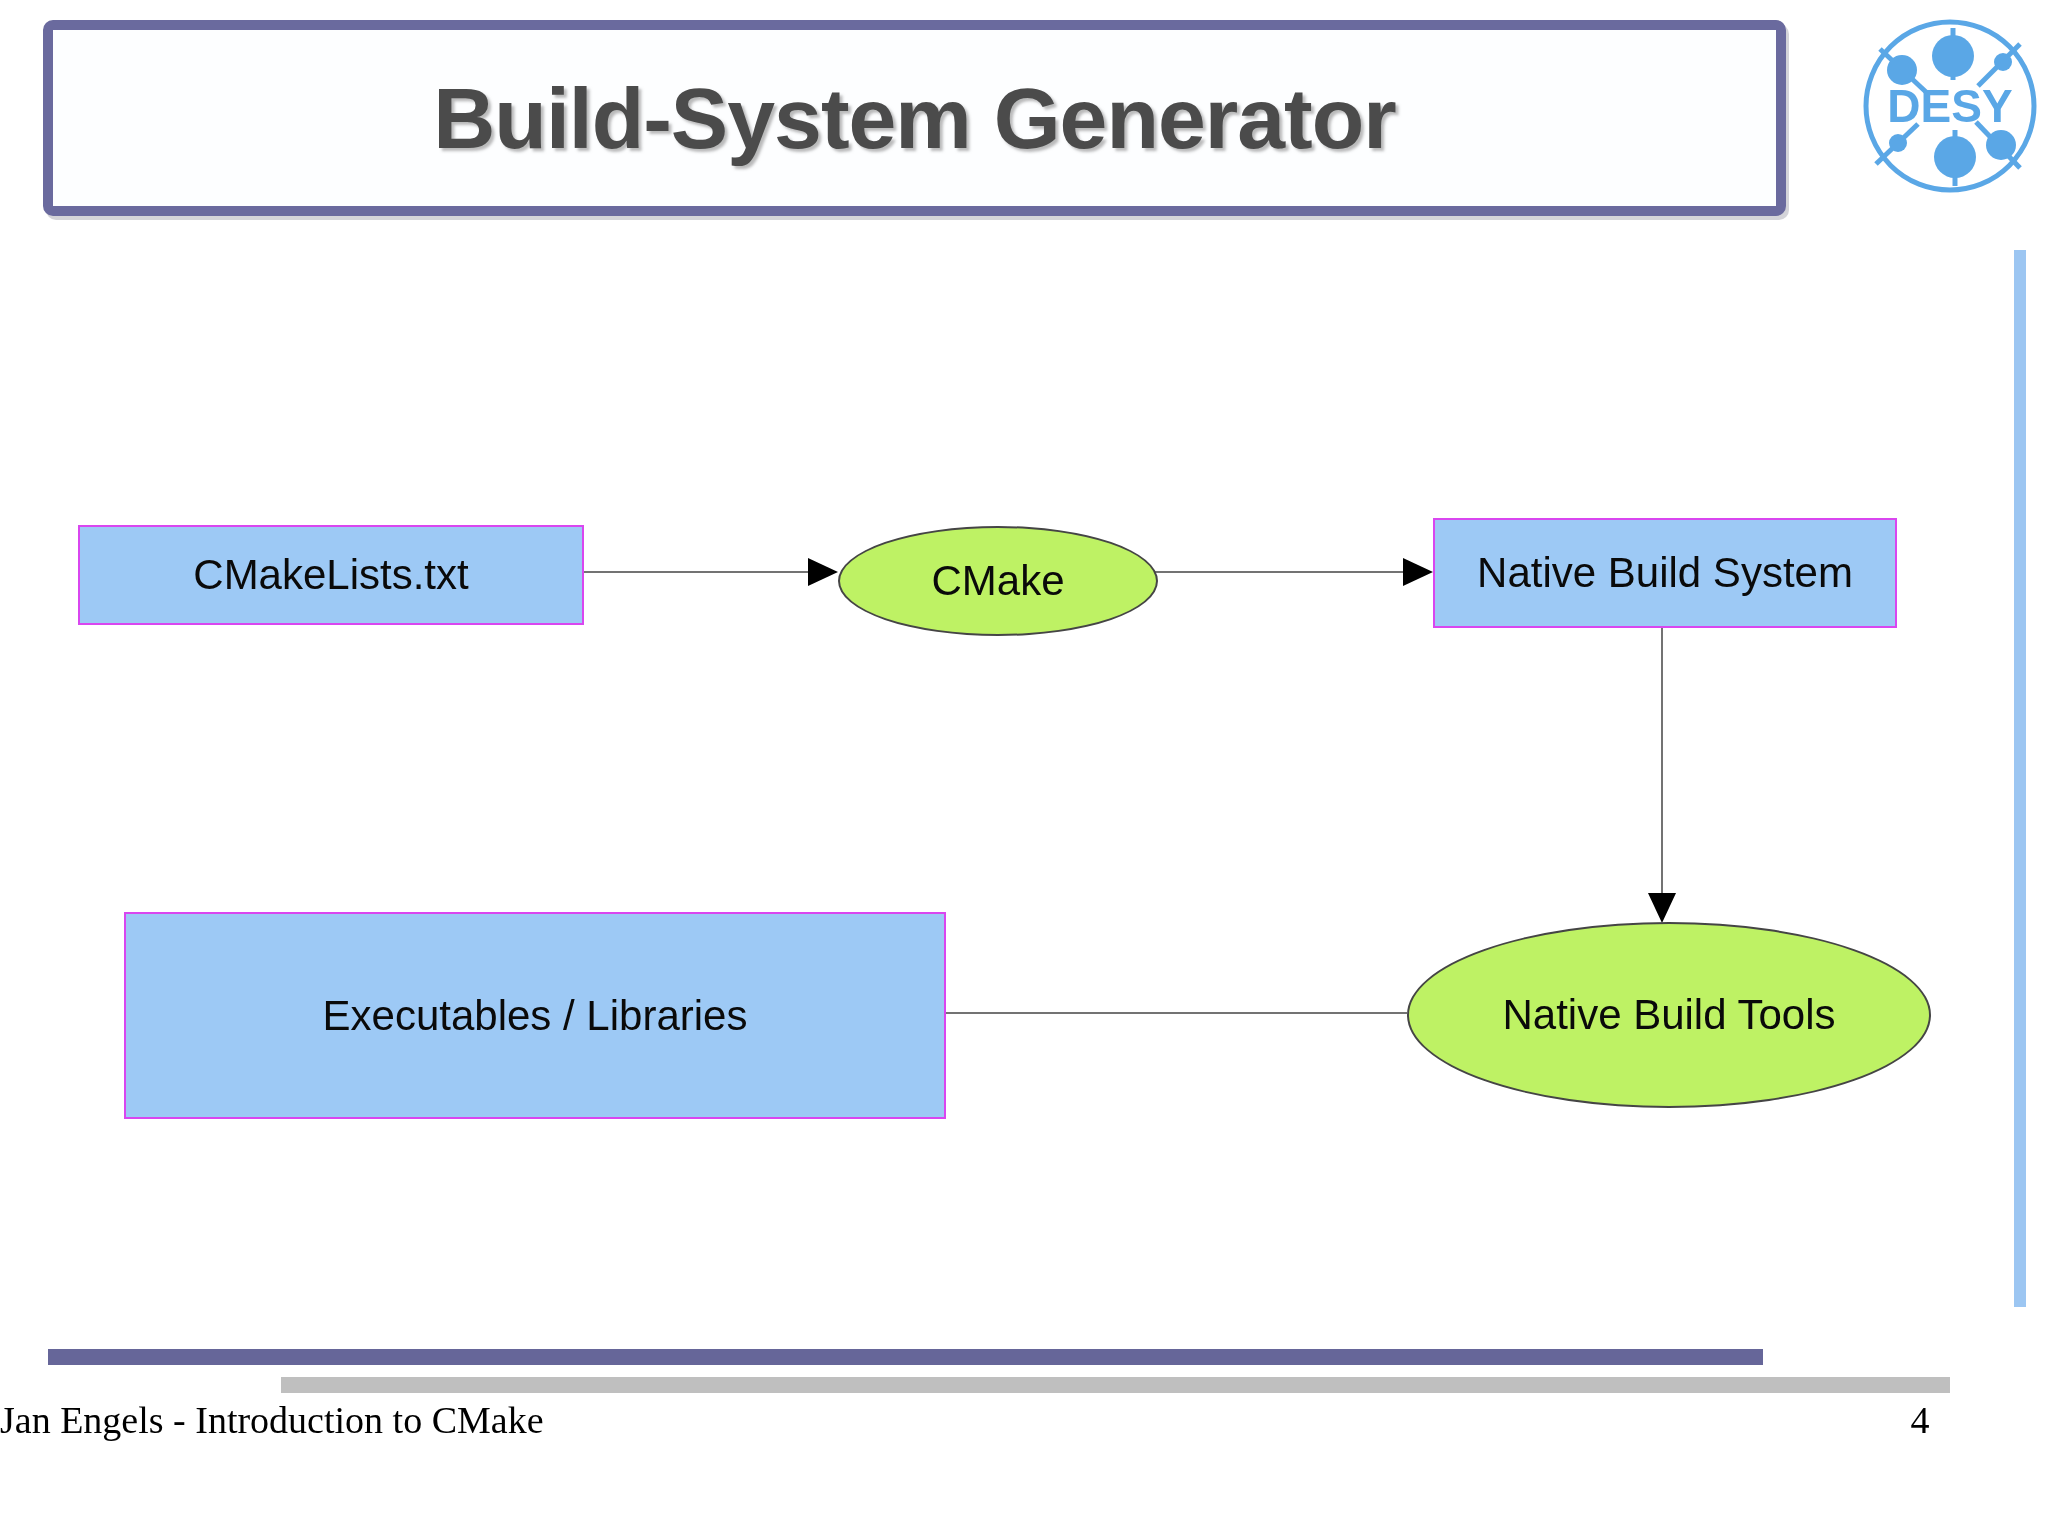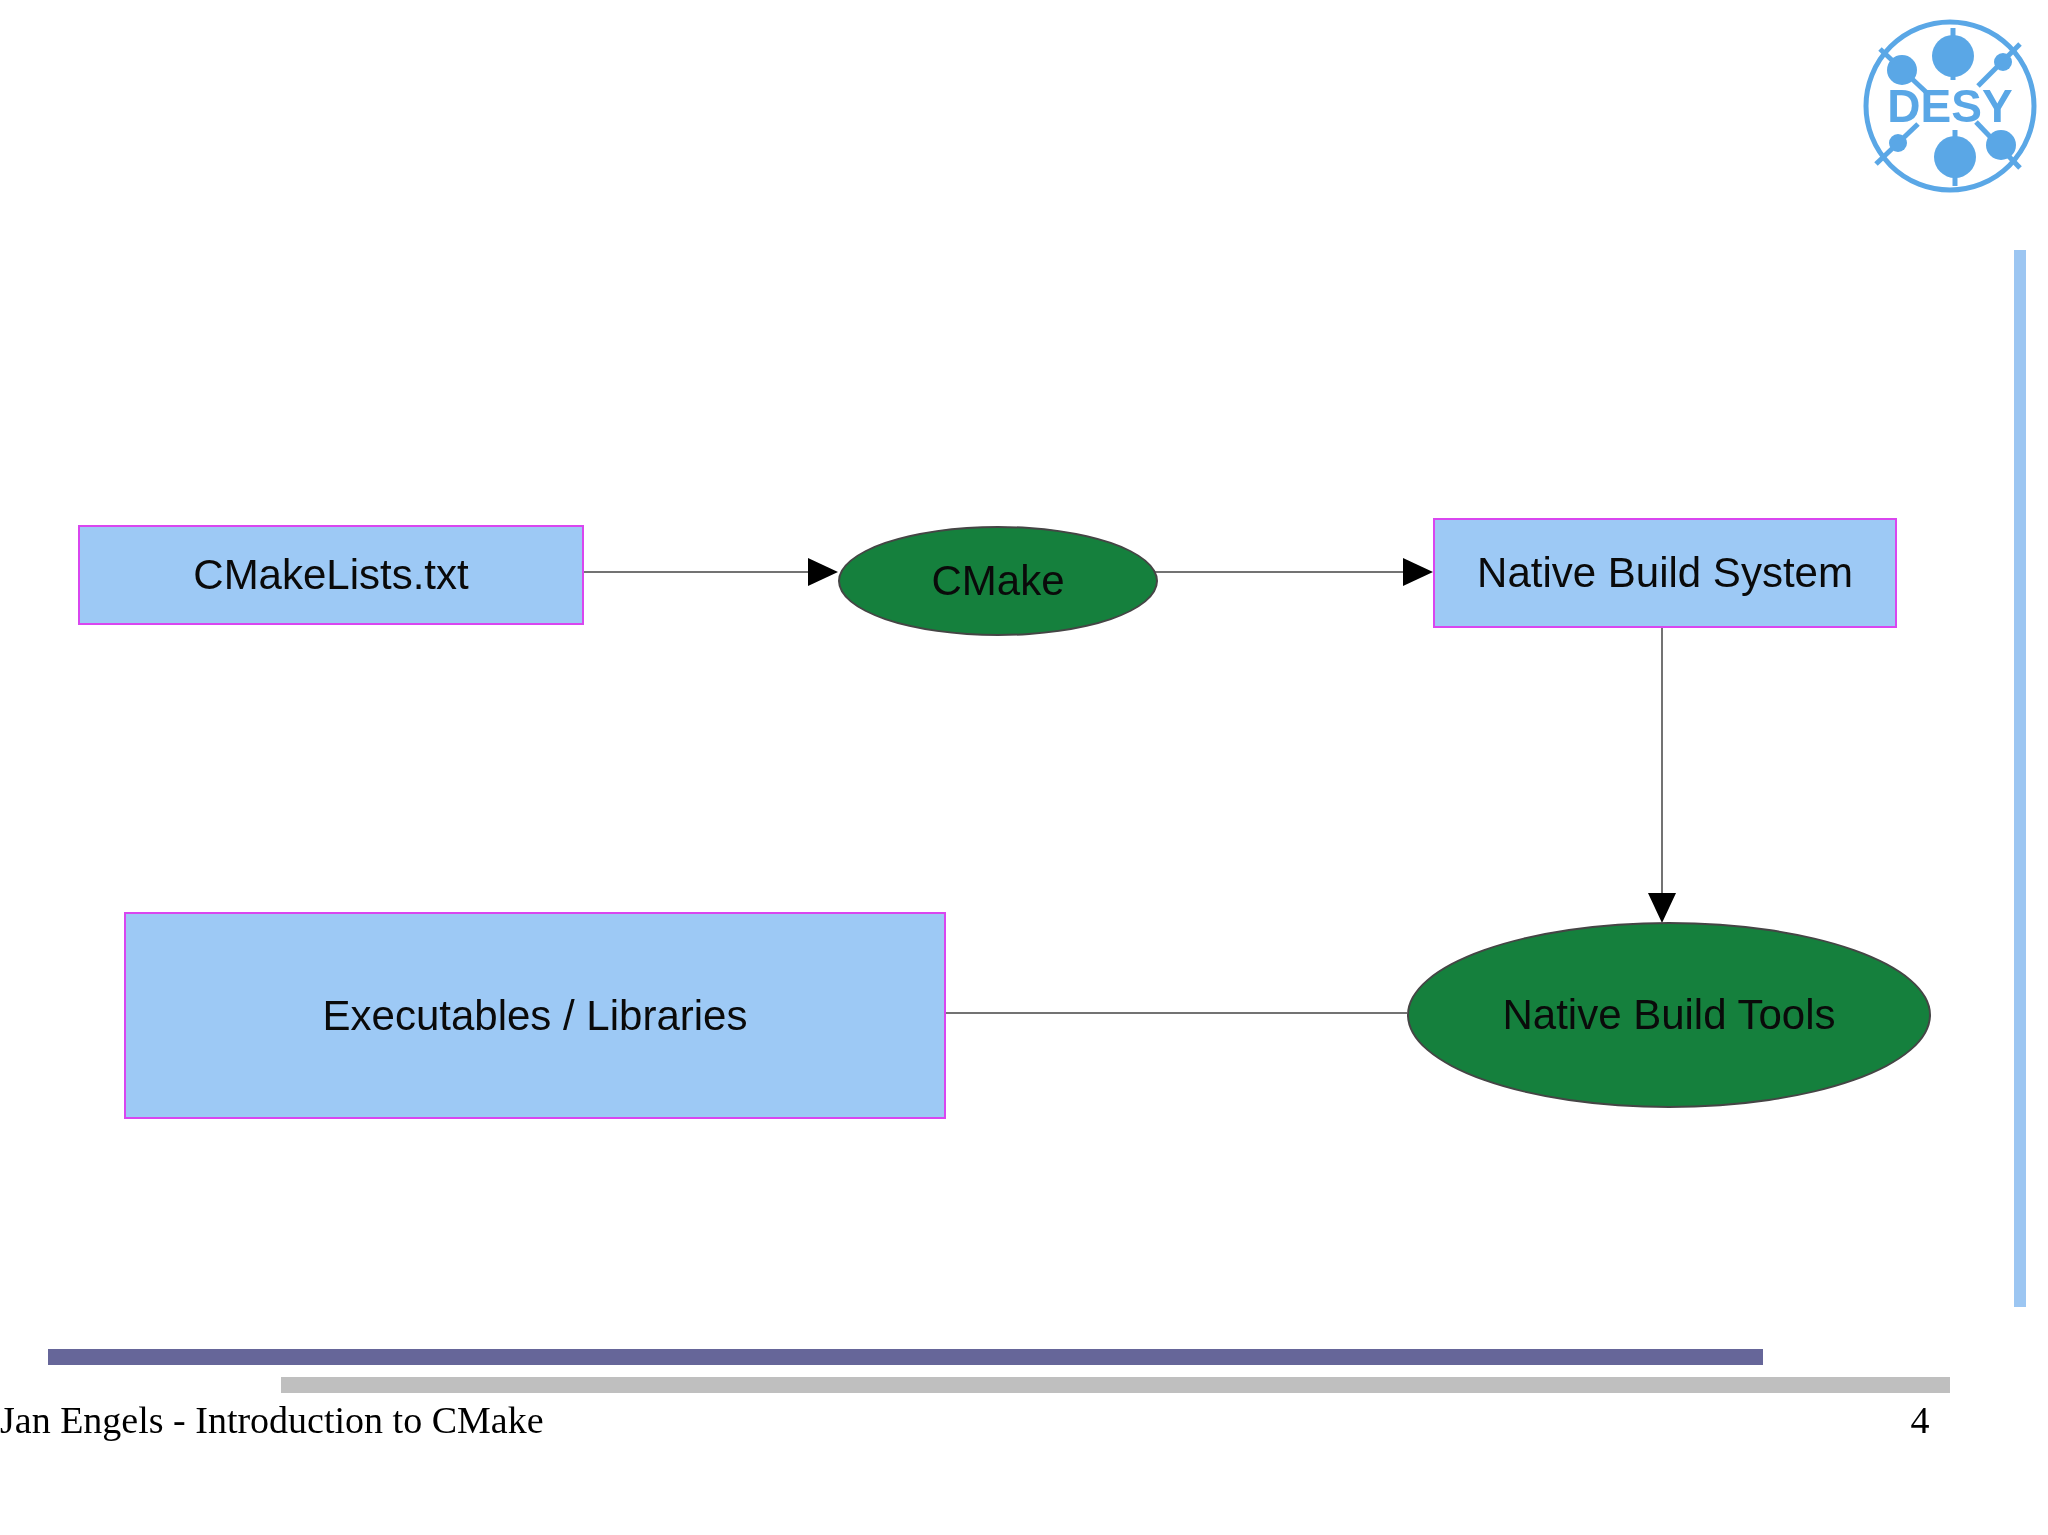--- a/index.html
+++ b/index.html
@@ -67,21 +67,21 @@
     justify-content: center;
     font-size: 42px;
     color: #0a0a0a;
     text-align: center;
   }
   .node.rect {
     background: #9DC9F5;
     border: 2px solid #d946ef;
   }
   .node.ellipse {
-    background: #15803d;
+    background: #bef264;
     border: 2px solid #454545;
     border-radius: 50%;
   }
   .node-cmakelists          { left: 78px;   top: 525px; width: 502px; height: 96px;  }
   .node-cmake               { left: 838px;  top: 526px; width: 316px; height: 106px; }
   .node-native-build-system { left: 1433px; top: 518px; width: 460px; height: 106px; justify-content: center; }
   .node-native-build-tools  { left: 1407px; top: 922px; width: 520px; height: 182px; }
   .node-executables         { left: 80px;   top: 912px; width: 818px; height: 203px; margin-left: 44px; }
 
   .connector-layer {
@@ -127,20 +127,23 @@
     font-family: "Liberation Serif", serif;
     font-size: 38px;
     color: #000000;
   }
 </style>
 </head>
 <body>
 
 <div class="slide">
 
+  <div class="title-box">
+    <h1 class="title-text">Build-System Generator</h1>
+  </div>
 
   <svg class="desy-logo" viewBox="0 0 180 180">
     <circle cx="90" cy="90" r="84" fill="#ffffff" stroke="#5AA7E6" stroke-width="5"></circle>
 
     <g stroke="#5AA7E6" stroke-width="5">
       <line x1="93" y1="12" x2="93" y2="64"></line>
       <line x1="20" y1="33" x2="66" y2="76"></line>
       <line x1="118" y1="70" x2="160" y2="28"></line>
       <line x1="16" y1="148" x2="58" y2="108"></line>
       <line x1="95" y1="114" x2="95" y2="170"></line>

